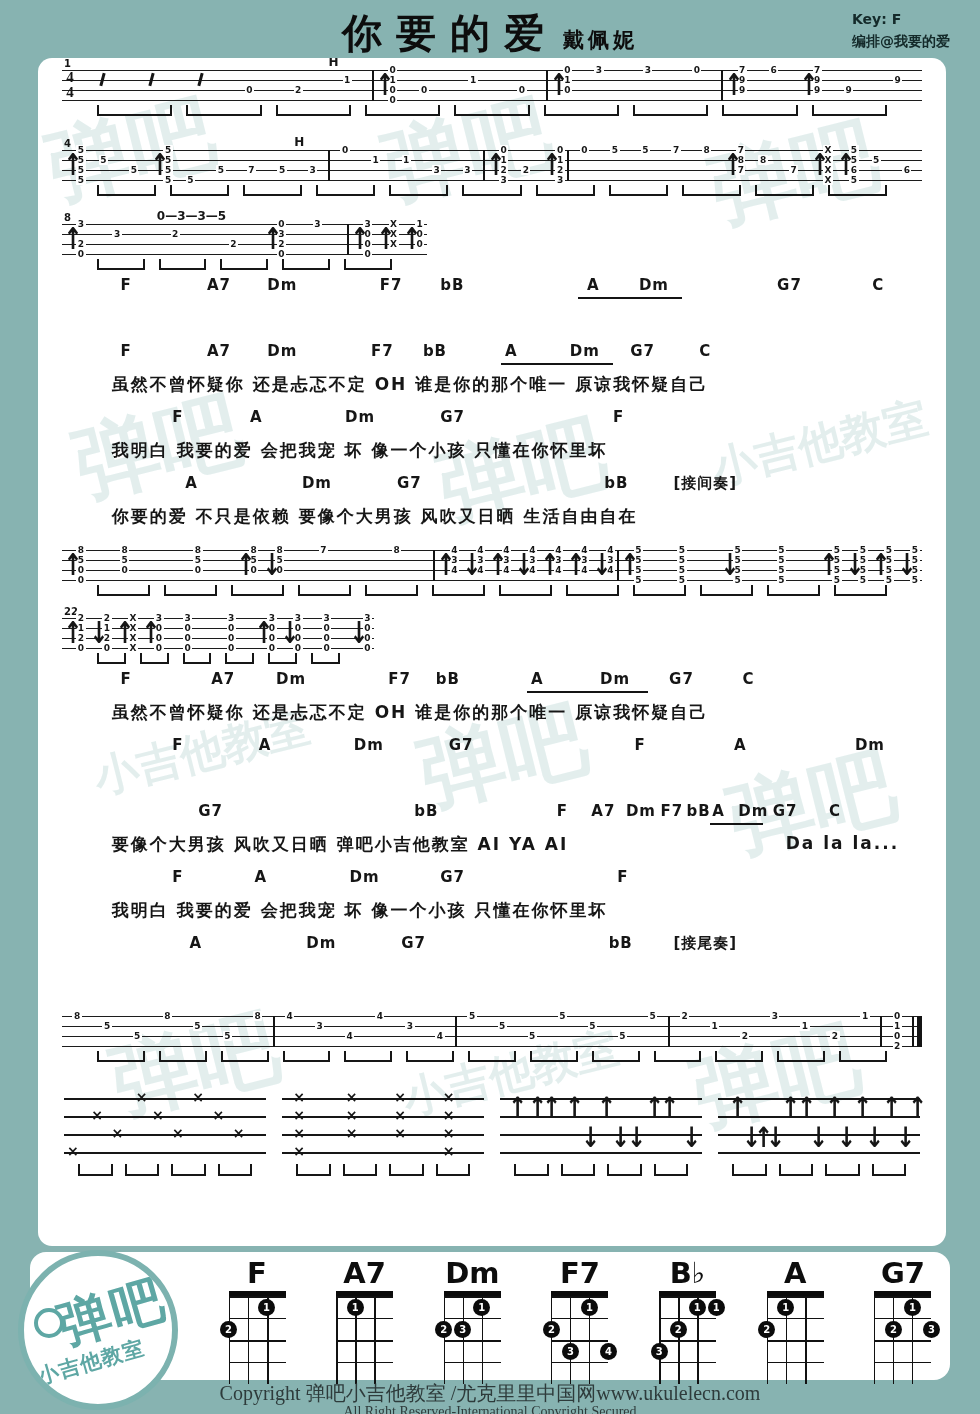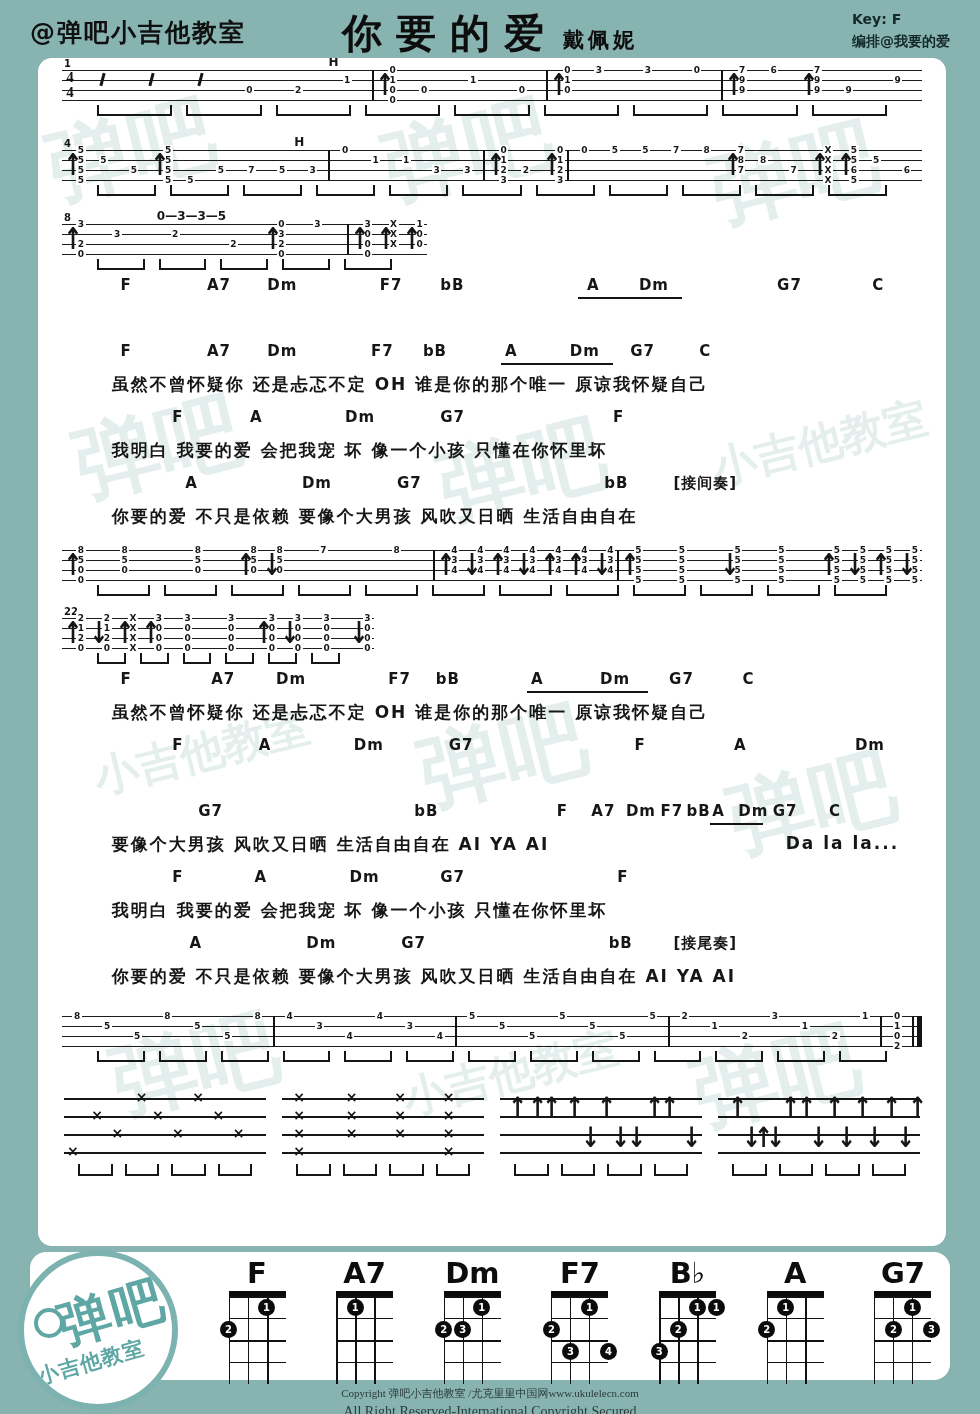--- a/index.html
+++ b/index.html
@@ -86,28 +86,27 @@
     font-size:10px;line-height:17px;text-align:center;font-weight:700;}
   
   .logo{position:absolute;left:18px;top:1250px;width:148px;height:148px;border-radius:50%;
     background:#fff;border:6px solid #7cb2af;z-index:4;overflow:hidden;}
   .logo .l1{position:absolute;left:34px;top:22px;font-size:52px;font-weight:700;color:#5ea7a4;transform:rotate(-16deg);letter-spacing:2px;}
   .logo .l2{position:absolute;left:12px;top:92px;font-size:21px;font-weight:700;color:#5ea7a4;transform:rotate(-16deg);letter-spacing:1px;white-space:nowrap;}
   .logo .ring{position:absolute;left:10px;top:52px;width:22px;height:22px;border:4px solid #5ea7a4;border-radius:50%;}
   
   .footer{position:absolute;left:0;right:0;top:1384px;text-align:center;z-index:3;
     font-family:"Liberation Serif",serif;color:#2e3b3b;}
-  .footer .f1{font-size:11px;line-height:19px;}
+  .footer .f1{font-size:20px;line-height:19px;}
   .footer .f2{font-size:14px;line-height:17px;}
 </style>
 </head>
 <body>
 
 <div class="hdr">
-  <div class="brand">@弹吧小吉他教室</div>
   <div class="title-wrap">
     <span class="title">你要的爱</span>
     <span class="artist">戴佩妮</span>
   </div>
   <div class="keyblock">
     <div>Key: F</div>
     <div>编排@我要的爱</div>
   </div>
 </div>
 
@@ -1048,21 +1047,21 @@
           <span class="chord" style="left: 65.5%;">Dm</span>
           <span class="chord" style="left: 69.5%;">F7</span>
           <span class="chord" style="left: 72.5%;">bB</span>
           <span class="chord" style="left: 75.5%;">A</span>
           <span class="chord" style="left: 78.5%;">Dm</span>
           <span class="chord" style="left: 82.5%;">G7</span>
           <span class="chord" style="left: 89%;">C</span>
           <span class="crule" style="left: 75.2%; width: 6.2%;"></span>
         </div>
         <div class="lyricrow">
-          <span class="lyric" style="left: 6%;">要像个大男孩 风吹又日晒  生活自由自在 AI YA AI</span>
+          <span class="lyric" style="left: 6%;">要像个大男孩 风吹又日晒  弹吧小吉他教室 AI YA AI</span>
           <span class="lyric" style="left: 84%;">Da la la...</span>
         </div>
       </div>
     <div class="songline">
         <div class="chordrow">
           <span class="chord" style="left: 13%;">F</span>
           <span class="chord" style="left: 22.5%;">A</span>
           <span class="chord" style="left: 33.5%;">Dm</span>
           <span class="chord" style="left: 44%;">G7</span>
           <span class="chord" style="left: 64.5%;">F</span>
@@ -1071,23 +1070,20 @@
           <span class="lyric" style="left: 6%;">我明白 我要的爱 会把我宠 坏  像一个小孩  只懂在你怀里坏</span>
         </div>
       </div>
     <div class="songline">
         <div class="chordrow">
           <span class="chord" style="left: 15%;">A</span>
           <span class="chord" style="left: 28.5%;">Dm</span>
           <span class="chord" style="left: 39.5%;">G7</span>
           <span class="chord" style="left: 63.5%;">bB</span>
           <span class="chord" style="left: 71%;">[接尾奏]</span>
-        </div>
-        <div class="lyricrow">
-          <span class="lyric" style="left: 6%;">你要的爱  不只是依赖  要像个大男孩 风吹又日晒  生活自由自在  AI YA AI</span>
         </div>
       </div>
     <div data-tabrow="5" class="tabrow">
         <div class="staff">
           <div class="col">
             <div class="stack">
               <span class="cell v">8</span>
               <span class="cell"></span>
               <span class="cell"></span>
               <span class="cell"></span>

